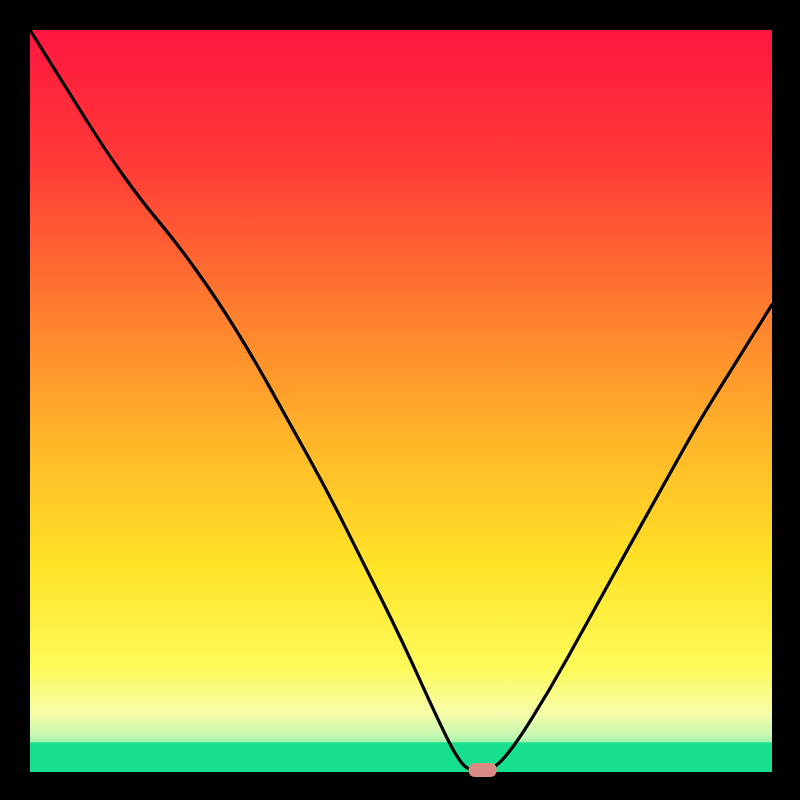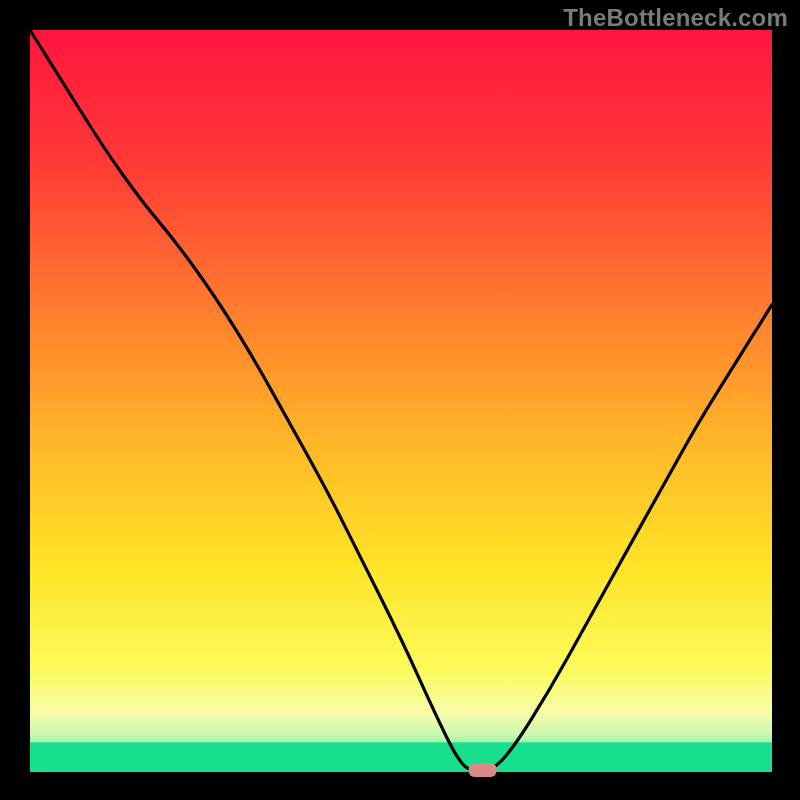--- a/index.html
+++ b/index.html
@@ -27,21 +27,20 @@
     z-index: 10;
   }
   svg {
     display: block;
   }
 </style>
 </head>
 <body>
 
 <div class="frame">
-  <div class="watermark">TheBottleneck.com</div>
 
   <svg id="chart-svg" width="800" height="800" viewBox="0 0 800 800">
     <defs>
       <linearGradient id="bg-grad" x1="0" y1="0" x2="0" y2="1">
           <stop offset="0%" stop-color="#ff163f"></stop>
           <stop offset="18%" stop-color="#ff3a37"></stop>
           <stop offset="38%" stop-color="#ff7e2e"></stop>
           <stop offset="55%" stop-color="#ffb529"></stop>
           <stop offset="72%" stop-color="#ffe326"></stop>
           <stop offset="86%" stop-color="#fdfb5a"></stop>

